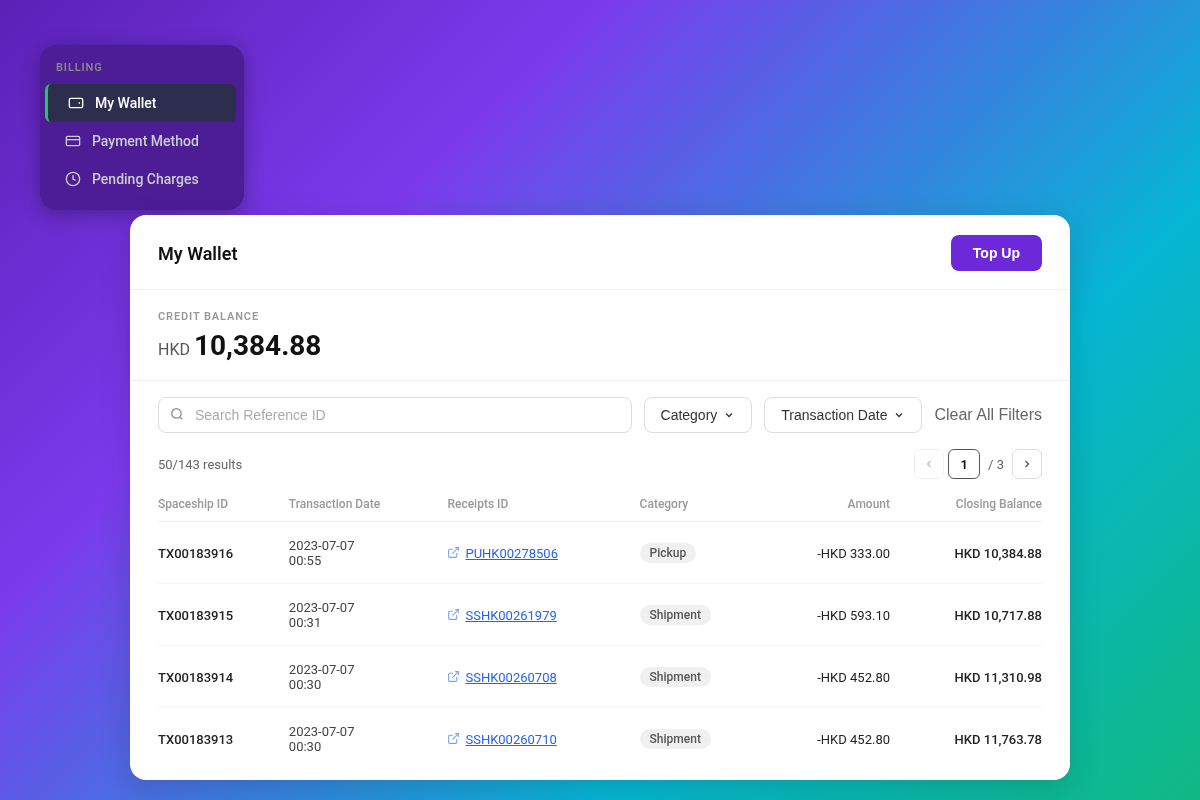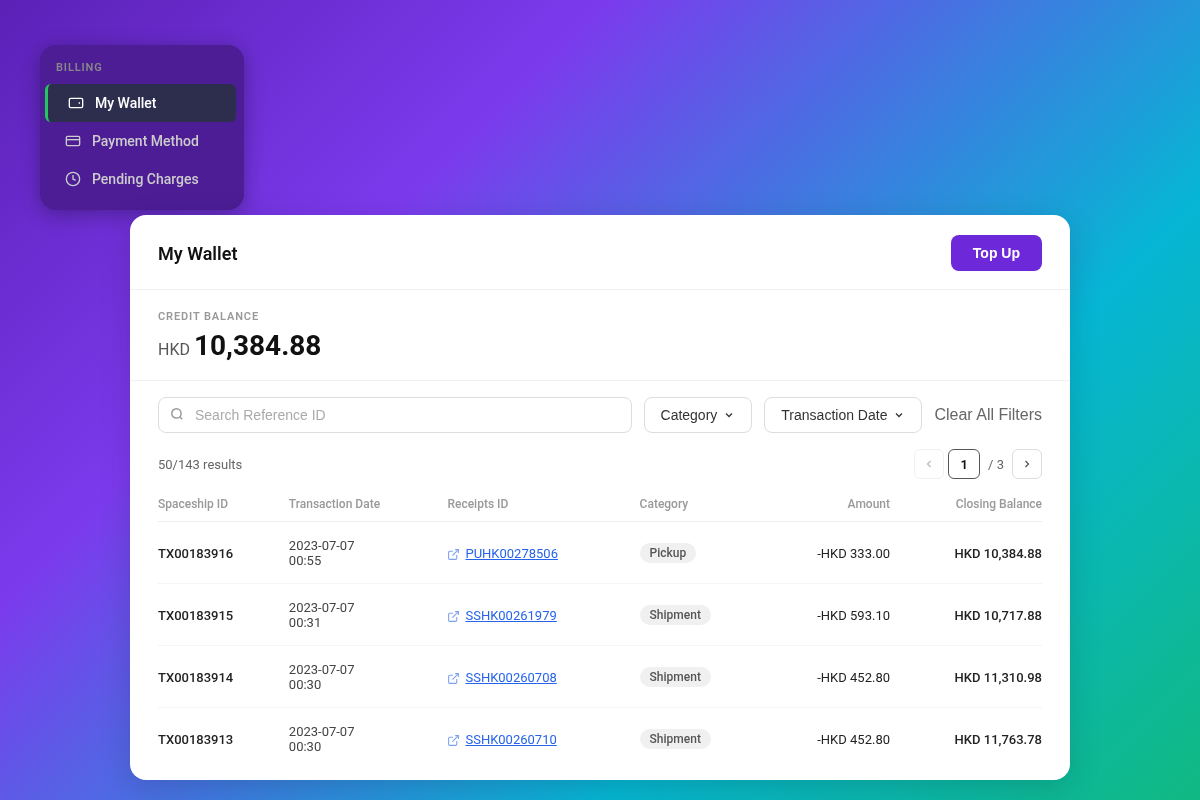--- a/index.html
+++ b/index.html
@@ -283,21 +283,21 @@
       color: #222;
     }
     .tx-date {
       color: #444;
     }
     .ref-link {
       color: #2563eb;
       text-decoration: underline;
       cursor: pointer;
       display: flex;
-      align-items: flex-end;
+      align-items: flex-start;
       gap: 5px;
     }
     .category-badge {
       display: inline-block;
       padding: 3px 10px;
       border-radius: 20px;
       background: #f0f0f0;
       color: #555;
       font-size: 12px;
       font-weight: 500;

